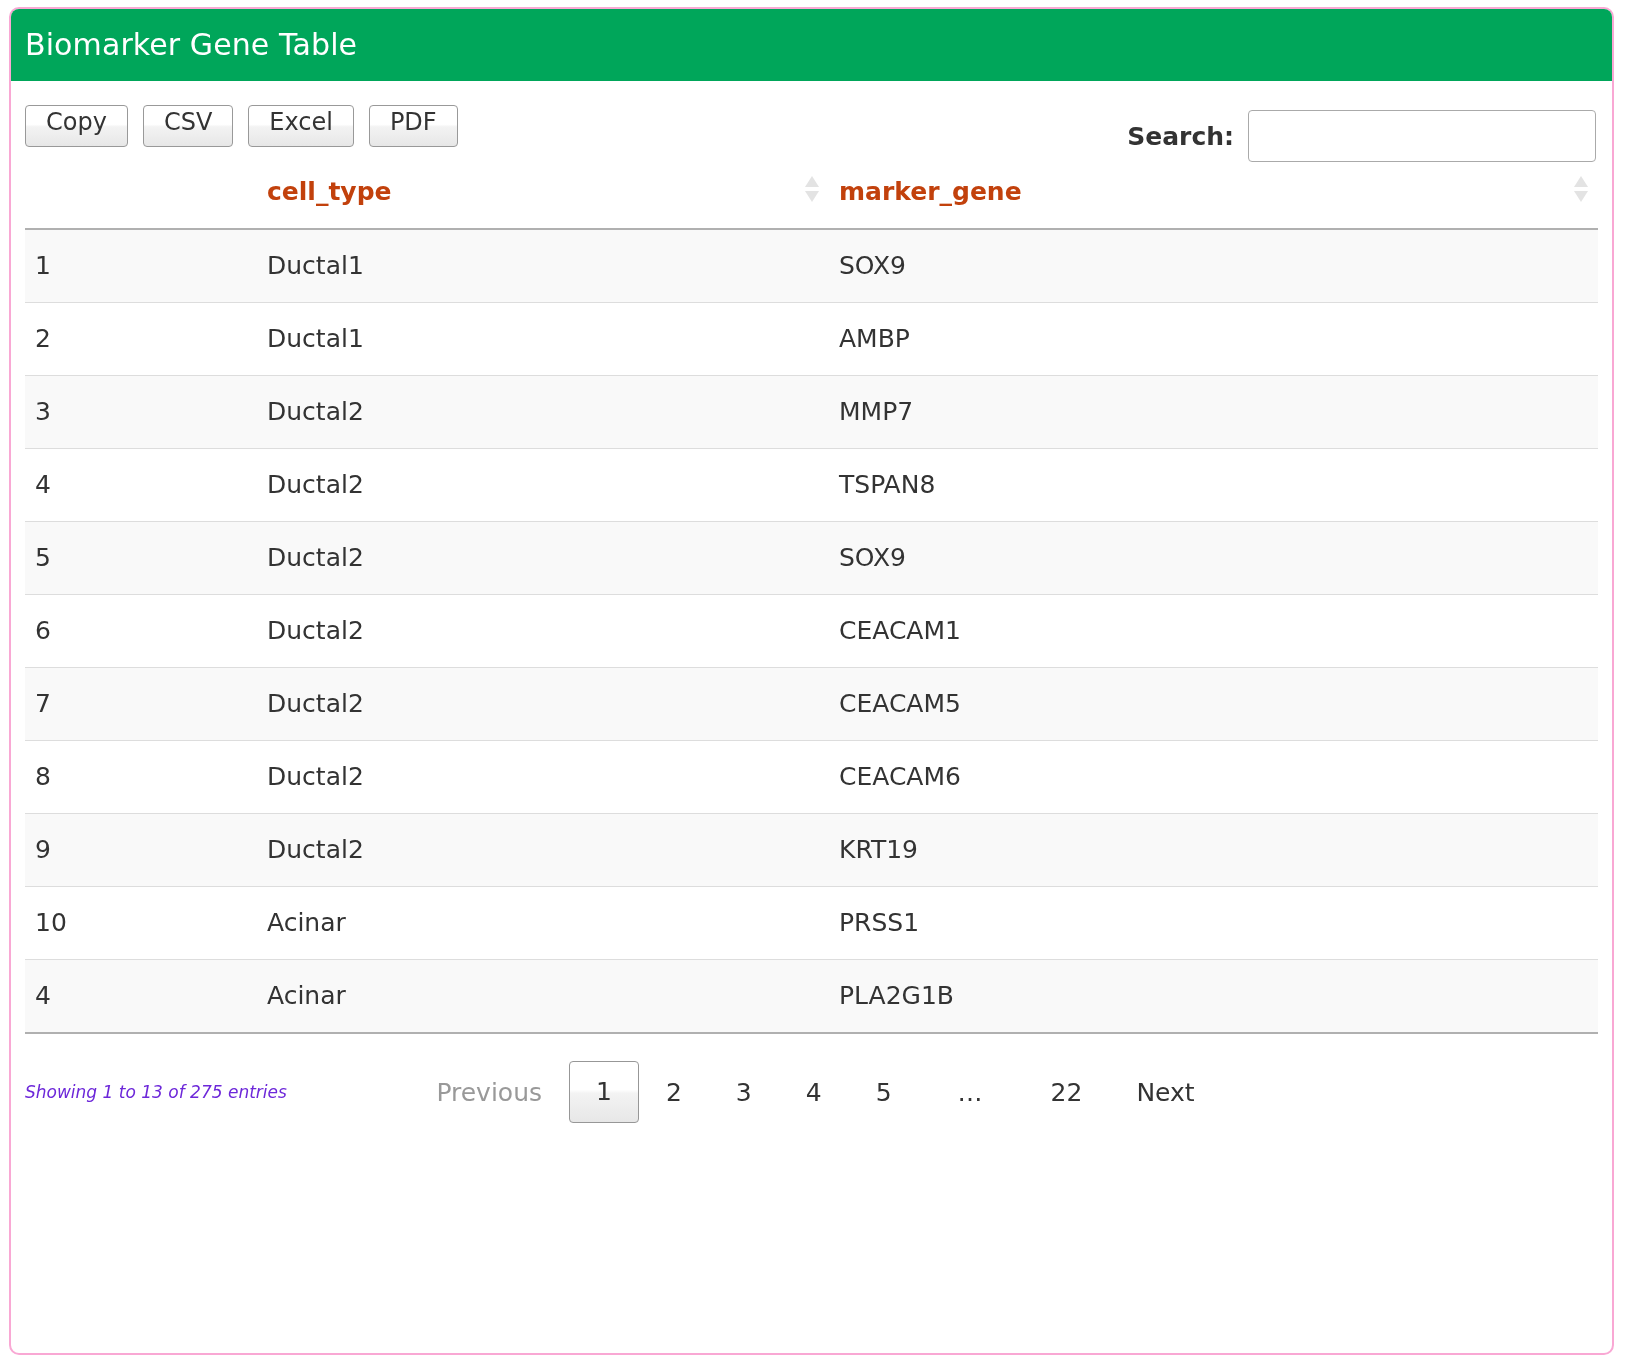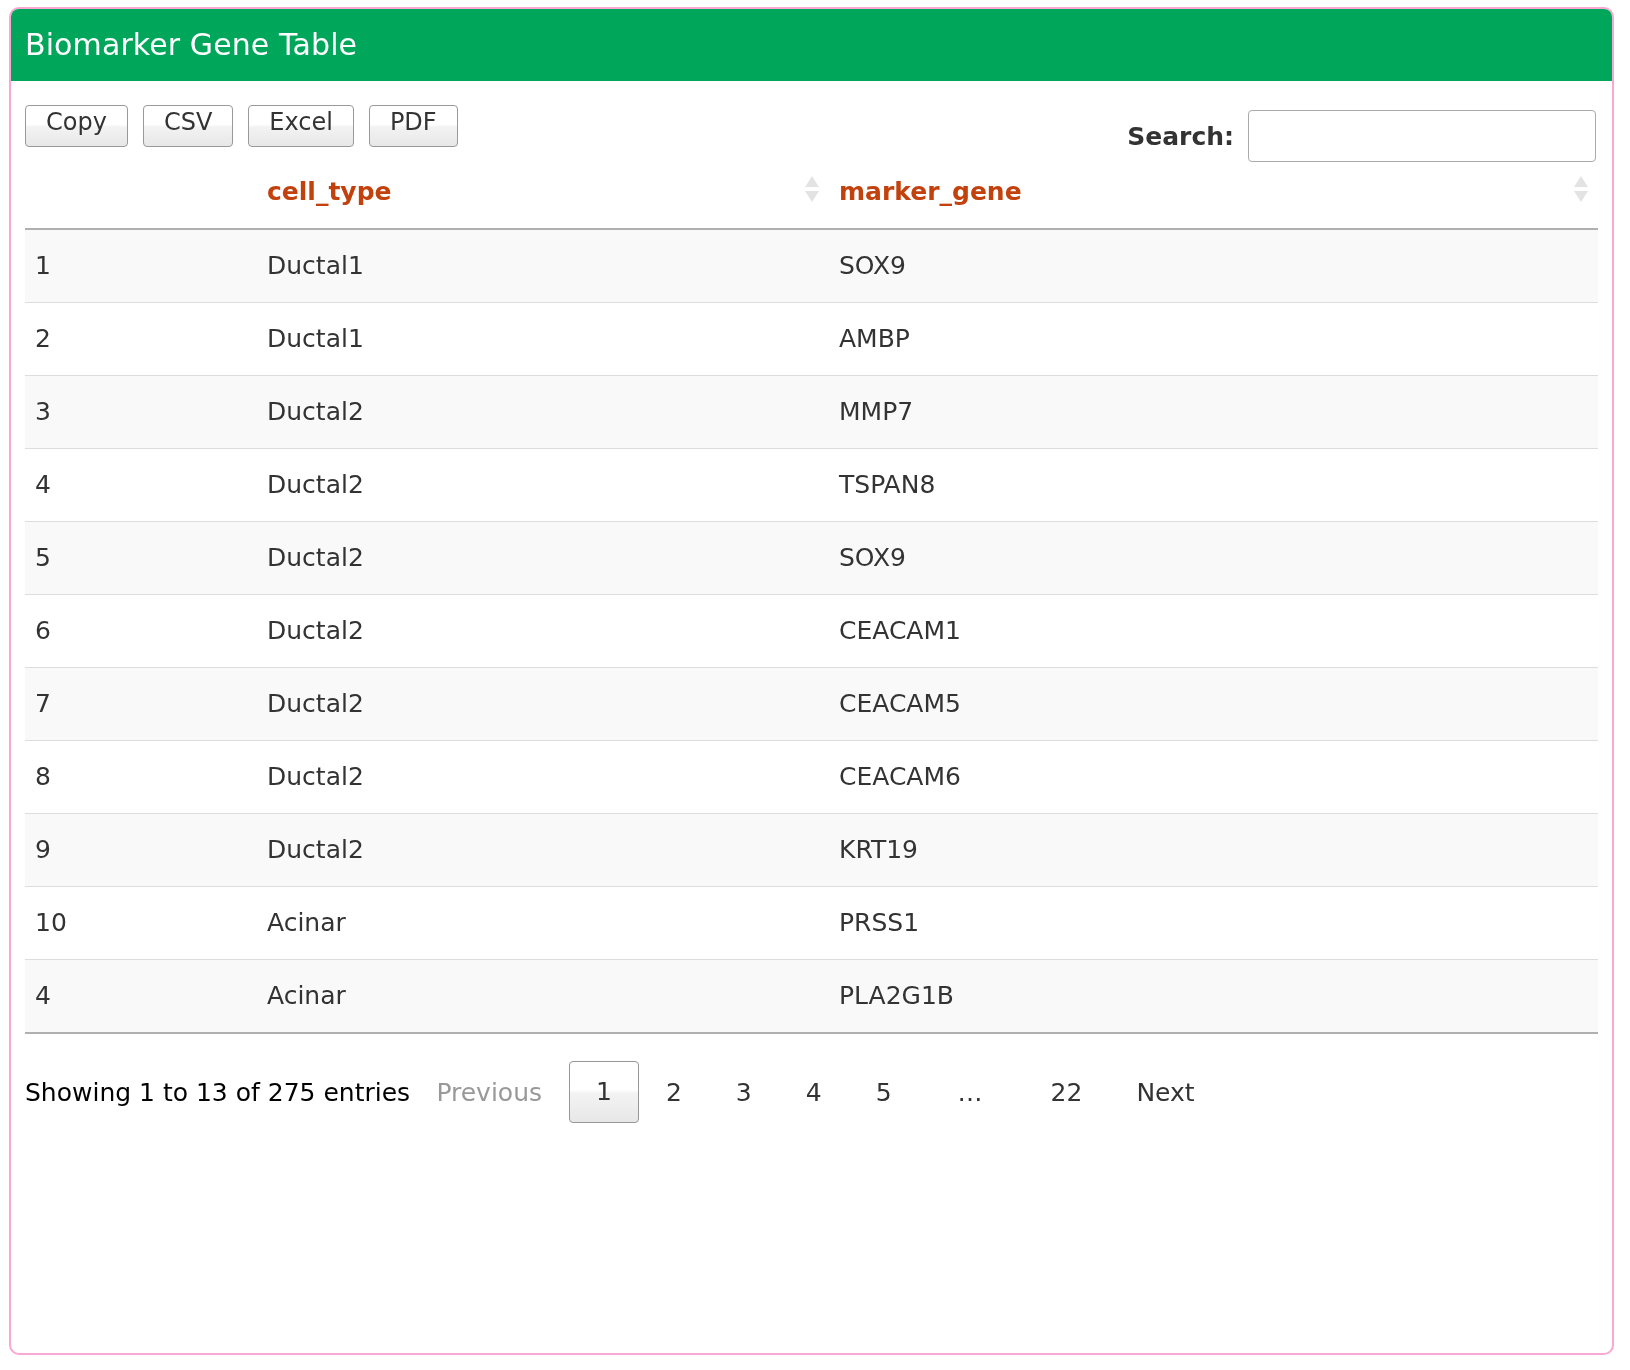--- a/index.html
+++ b/index.html
@@ -165,23 +165,24 @@
   }
 
   
   .dt-footer {
     display: flex;
     align-items: center;
     height: 116px;
     position: relative;
   }
   .dt-info {
-    font-size: 25px;
-    color: #000000;
+    font-size: 17px;
+    color: #6d28d9;
     white-space: nowrap;
+    font-style: italic;
   }
   .dt-paginate {
     position: absolute;
     left: 8px;
     right: 0;
     display: flex;
     align-items: center;
     justify-content: center;
     gap: 0px;
     pointer-events: none;

